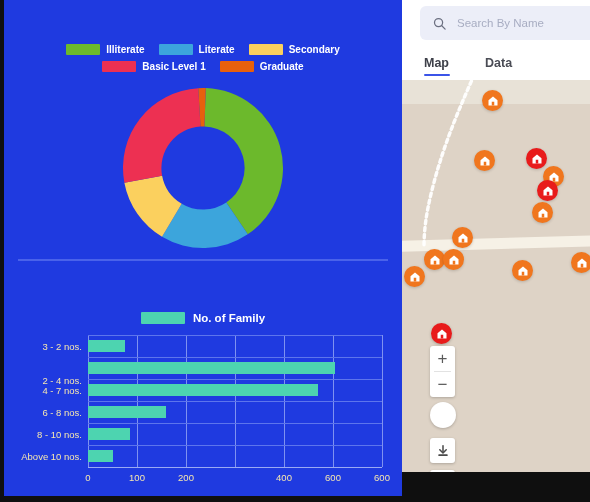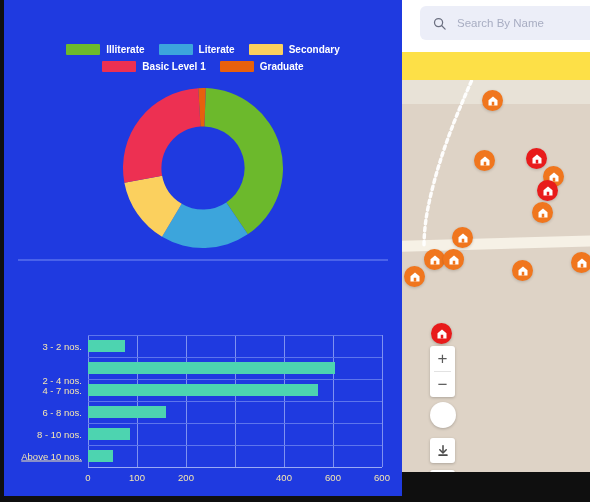--- a/index.html
+++ b/index.html
@@ -200,20 +200,24 @@
           <path d="M 132.73543227765975 154.32300580440335 A 80 80 0 0 1 47.03657081035426 156.71679175445314 L 66.69901682138422 123.73273171231564 A 41.6 41.6 0 0 0 111.26242478438307 122.48796301828975 Z" fill="#3ca5dc"></path>
           <path d="M 47.03657081035426 156.71679175445314 A 80 80 0 0 1 9.365172068035662 102.71610804901759 L 47.109889475378544 95.65237618548915 A 41.6 41.6 0 0 0 66.69901682138422 123.73273171231564 Z" fill="#fbd05e"></path>
           <path d="M 9.365172068035662 102.71610804901759 A 80 80 0 0 1 83.25549011392306 8.140813766098773 L 85.53285485923999 46.47322315837136 A 41.6 41.6 0 0 0 47.109889475378544 95.65237618548915 Z" fill="#ed3052"></path>
           <path d="M 83.25549011392306 8.140813766098773 A 80 80 0 0 1 90.7919597362001 8.048733838472344 L 89.45181906282406 46.425341596005616 A 41.6 41.6 0 0 0 85.53285485923999 46.47322315837136 Z" fill="#e8600d"></path>
         </svg>
     </div>
 
     <div class="divider"></div>
 
 
+    <div class="bar-legend">
+      <span class="lg-swatch" id="fam-swatch" style="background: rgb(77, 212, 176);"></span>
+      <span class="lg-label">No. of Family</span>
+    </div>
 
     <div class="barchart" id="barchart">
         <div class="plot" style="left: 74px; top: 4px; width: 294px; height: 132px;">
           <div class="gridline" style="left: 0px; height: 132px;"></div>
           <div class="gridline" style="left: 49px; height: 132px;"></div>
           <div class="gridline" style="left: 98px; height: 132px;"></div>
           <div class="gridline" style="left: 147px; height: 132px;"></div>
           <div class="gridline" style="left: 196px; height: 132px;"></div>
           <div class="gridline" style="left: 245px; height: 132px;"></div>
           <div class="gridline" style="left: 294px; height: 132px;"></div>
@@ -229,21 +233,21 @@
           <div class="bar" style="left: 0px; top: 48.62px; width: 230.3px; height: 12.76px; background: rgb(77, 212, 176);"></div>
           <div class="bar" style="left: 0px; top: 70.62px; width: 78.4px; height: 12.76px; background: rgb(77, 212, 176);"></div>
           <div class="bar" style="left: 0px; top: 92.62px; width: 41.65px; height: 12.76px; background: rgb(77, 212, 176);"></div>
           <div class="bar" style="left: 0px; top: 114.62px; width: 25.48px; height: 12.76px; background: rgb(77, 212, 176);"></div>
         </div>
         <div class="bc-cat" style="right: 312px; top: 15px;">3 - 2 nos.</div>
         <div class="bc-cat" style="right: 312px; top: 37px; margin-top: 12px;">2 - 4 nos.</div>
         <div class="bc-cat" style="right: 312px; top: 59px;">4 - 7 nos.</div>
         <div class="bc-cat" style="right: 312px; top: 81px;">6 - 8 nos.</div>
         <div class="bc-cat" style="right: 312px; top: 103px; text-align: right;">8 - 10 nos.</div>
-        <div class="bc-cat" style="right: 312px; top: 125px; text-decoration: underline;">Above 10 nos.</div>
+        <div class="bc-cat" style="right: 312px; top: 125px;">Above 10 nos.</div>
         <div class="axis-base" style="left: 74px; top: 136px; width: 294px;"></div>
         <div class="bc-tick" style="left: 74px; top: 141px;">0</div>
         <div class="bc-tick" style="left: 123px; top: 141px;">100</div>
         <div class="bc-tick" style="left: 172px; top: 141px;">200</div>
         <div class="bc-tick" style="left: 221px; top: 141px; margin-top: 28px;">300</div>
         <div class="bc-tick" style="left: 270px; top: 141px;">400</div>
         <div class="bc-tick" style="left: 319px; top: 141px;">600</div>
         <div class="bc-tick" style="left: 368px; top: 141px;">600</div>
       </div>
 
@@ -254,20 +258,24 @@
     <div class="maptop">
       <div class="searchbox">
         <svg width="15" height="15" viewBox="0 0 24 24" fill="none">
           <circle cx="10.5" cy="10.5" r="6.5" stroke="#6b6f80" stroke-width="2"></circle>
           <line x1="15.3" y1="15.3" x2="21" y2="21" stroke="#6b6f80" stroke-width="2" stroke-linecap="round"></line>
         </svg>
         <input class="search-input" type="text" placeholder="Search By Name" style="">
       </div>
     </div>
 
+    <div class="tabs" id="map-tabs">
+        <div class="tab">Map<div class="tab-underline"></div></div>
+        <div class="tab inactive">Data</div>
+      </div>
 
     <div class="mapcanvas">
       <div class="map-bg-light"></div>
       <div class="road"></div>
 
       <svg class="dotpath" width="188" height="200" viewBox="0 0 188 200">
         <path d="M 78 -10 C 60 30, 42 70, 30 118 C 24 142, 22 158, 22 176" stroke="#ffffff" stroke-width="3.4" fill="none" stroke-dasharray="3.4 3.6" stroke-linecap="round" opacity="0.95"></path>
       </svg>
 
       <div id="markers">

